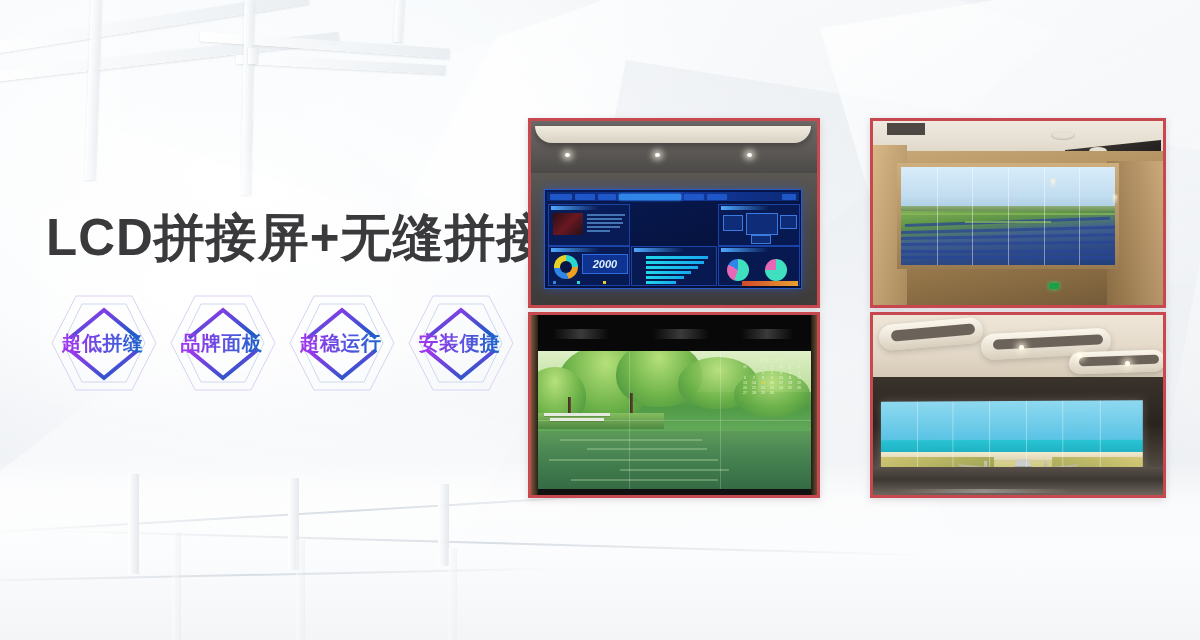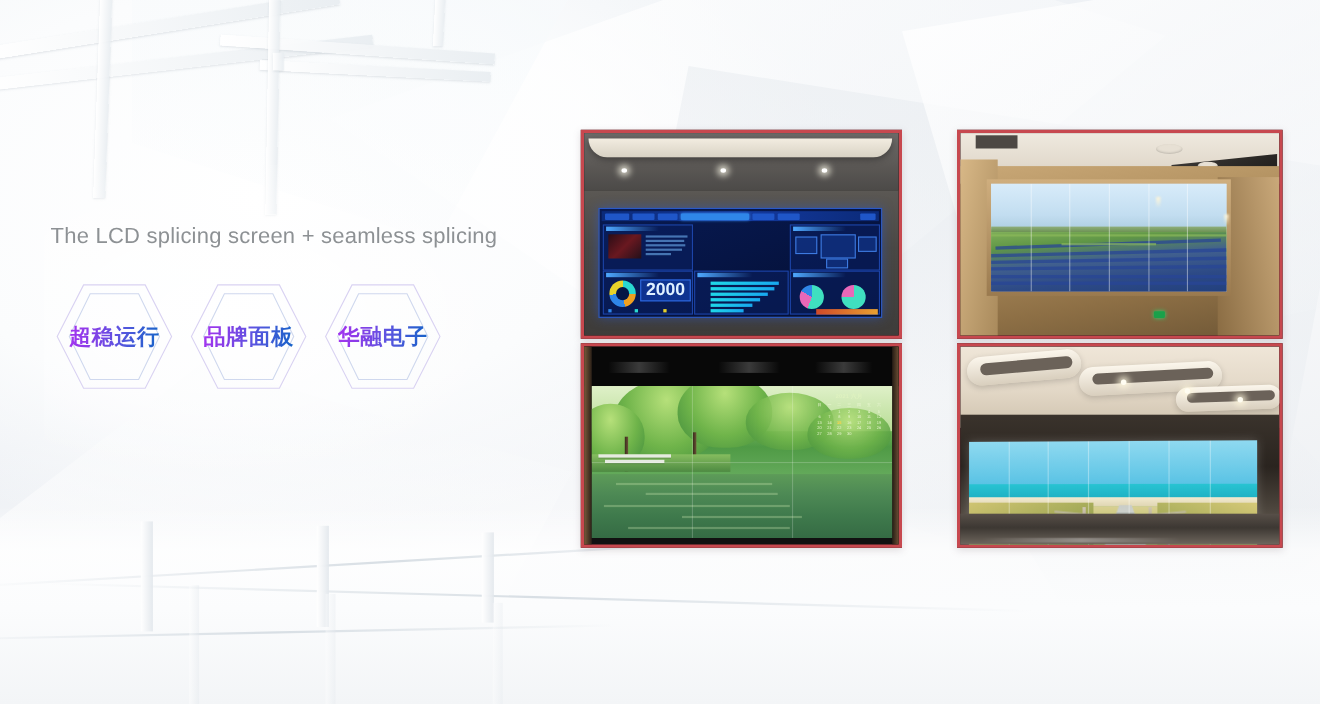--- a/index.html
+++ b/index.html
@@ -272,53 +272,68 @@
       <div class="col c5"></div>
       <div class="col c6"></div>
   </div>
   <div class="glow"></div>
 
   <div class="left">
 
     <div class="badge-row">
     </div>
 
-    <div class="subtitle">The LCD splicing screen + seamless splicing</div>
+    <div class="title">LCD拼接屏+无缝拼接</div>
 
     <div class="hexrow">
 
+      <div class="hexcell">
+        <svg width="116" height="106" viewBox="0 0 116 106">
+          <defs>
+            <linearGradient id="hg1" x1="0" y1="0" x2="1" y2="1">
+              <stop offset="0" stop-color="#a435f0"></stop>
+                <stop offset="1" stop-color="#0f5fc0"></stop>
+            </linearGradient>
+          </defs>
+          <polygon points="30,6 86,6 110,53 86,100 30,100 6,53" fill="none" stroke="#d9d2f2" stroke-width="1"></polygon>
+          <polygon points="36,14 80,14 99,53 80,92 36,92 17,53" fill="none" stroke="#cfd8ee" stroke-width="1"></polygon>
+          <polyline points="24,48 58,20 92,48" fill="none" stroke="url(#hg1)" stroke-width="4"></polyline>
+          <polyline points="24,60 58,88 92,60" fill="none" stroke="url(#hg1)" stroke-width="4"></polyline>
+        </svg>
+        <span class="hextext">超低拼缝</span>
+      </div>
+
+      <div class="hexcell">
+        <svg width="116" height="106" viewBox="0 0 116 106">
+          <polygon points="30,6 86,6 110,53 86,100 30,100 6,53" fill="none" stroke="#d9d2f2" stroke-width="1"></polygon>
+          <polygon points="36,14 80,14 99,53 80,92 36,92 17,53" fill="none" stroke="#cfd8ee" stroke-width="1"></polygon>
+          <polyline points="24,48 58,20 92,48" fill="none" stroke="url(#hg1)" stroke-width="4"></polyline>
+          <polyline points="24,60 58,88 92,60" fill="none" stroke="url(#hg1)" stroke-width="4"></polyline>
+        </svg>
+        <span class="hextext">品牌面板</span>
+      </div>
 
       <div class="hexcell">
         <svg width="116" height="106" viewBox="0 0 116 106">
           <polygon points="30,6 86,6 110,53 86,100 30,100 6,53" fill="none" stroke="#d9d2f2" stroke-width="1"></polygon>
           <polygon points="36,14 80,14 99,53 80,92 36,92 17,53" fill="none" stroke="#cfd8ee" stroke-width="1"></polygon>
           <polyline points="24,48 58,20 92,48" fill="none" stroke="url(#hg1)" stroke-width="4"></polyline>
           <polyline points="24,60 58,88 92,60" fill="none" stroke="url(#hg1)" stroke-width="4"></polyline>
         </svg>
         <span class="hextext">超稳运行</span>
       </div>
 
       <div class="hexcell">
         <svg width="116" height="106" viewBox="0 0 116 106">
           <polygon points="30,6 86,6 110,53 86,100 30,100 6,53" fill="none" stroke="#d9d2f2" stroke-width="1"></polygon>
           <polygon points="36,14 80,14 99,53 80,92 36,92 17,53" fill="none" stroke="#cfd8ee" stroke-width="1"></polygon>
           <polyline points="24,48 58,20 92,48" fill="none" stroke="url(#hg1)" stroke-width="4"></polyline>
           <polyline points="24,60 58,88 92,60" fill="none" stroke="url(#hg1)" stroke-width="4"></polyline>
         </svg>
-        <span class="hextext">品牌面板</span>
-      </div>
-
-      <div class="hexcell">
-        <svg width="116" height="106" viewBox="0 0 116 106">
-          <polygon points="30,6 86,6 110,53 86,100 30,100 6,53" fill="none" stroke="#d9d2f2" stroke-width="1"></polygon>
-          <polygon points="36,14 80,14 99,53 80,92 36,92 17,53" fill="none" stroke="#cfd8ee" stroke-width="1"></polygon>
-          <polyline points="24,48 58,20 92,48" fill="none" stroke="url(#hg1)" stroke-width="4"></polyline>
-          <polyline points="24,60 58,88 92,60" fill="none" stroke="url(#hg1)" stroke-width="4"></polyline>
-        </svg>
-        <span class="hextext">华融电子</span>
+        <span class="hextext">安装便捷</span>
       </div>
 
     </div>
   </div>
 
   <div class="grid">
 
     <div class="panel p-tl">
       <div class="ph">
         <div class="tl-ceil"></div>
@@ -359,21 +374,21 @@
             <div class="tl-flow" style="left:27px;top:8px;width:30px;height:20px;"></div>
             <div class="tl-flow" style="left:61px;top:10px;width:15px;height:12px;"></div>
             <div class="tl-flow" style="left:32px;top:30px;width:18px;height:7px;"></div>
           </div>
 
           <div class="tl-card" style="left:3px;top:56px;width:80px;height:38px;">
             <div class="tl-ct"></div>
             <div class="tl-donut" style="left:5px;top:8px;width:24px;height:24px;
                  background:conic-gradient(#2ad8d0 0deg 90deg,#f0a020 90deg 170deg,#2f86e8 170deg 265deg,#e8d22a 265deg 360deg);"></div>
             <div class="tl-donut" style="left:11px;top:14px;width:12px;height:12px;background:#061545;"></div>
-            <div class="tl-kpi" style="left:33px;top:7px;width:44px;height:18px;font-size:16px;">2000</div>
+            <div class="tl-kpi" style="left:33px;top:7px;width:44px;height:18px;font-size:11px;font-style:italic;">2000</div>
             <div class="tl-dot" style="left:4px;top:34px;background:#2f86e8"></div>
             <div class="tl-dot" style="left:28px;top:34px;background:#2ad8d0"></div>
             <div class="tl-dot" style="left:54px;top:34px;background:#e8d22a"></div>
           </div>
 
           <div class="tl-card" style="left:86px;top:56px;width:84px;height:38px;">
             <div class="tl-ct"></div>
             <div class="tl-barh" style="left:14px;top:9px;width:62px"></div>
             <div class="tl-barh" style="left:14px;top:14px;width:58px"></div>
             <div class="tl-barh" style="left:14px;top:19px;width:52px"></div>

